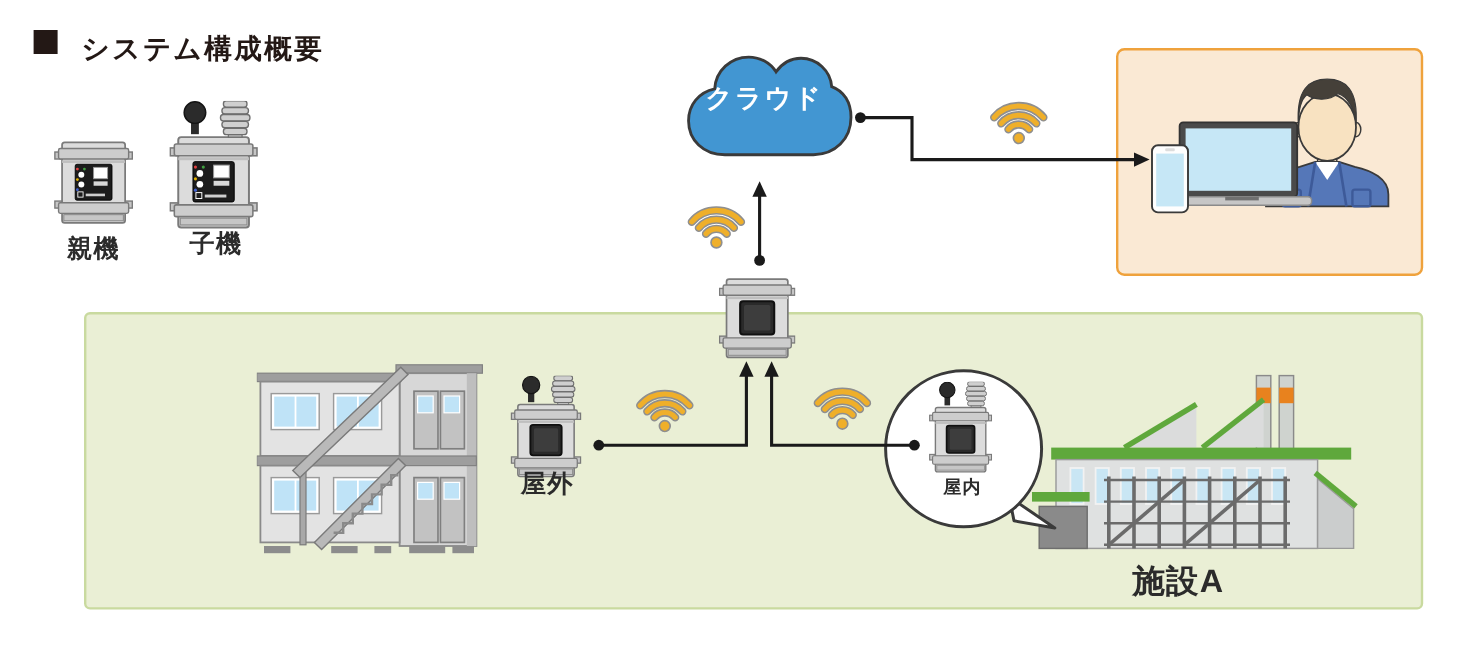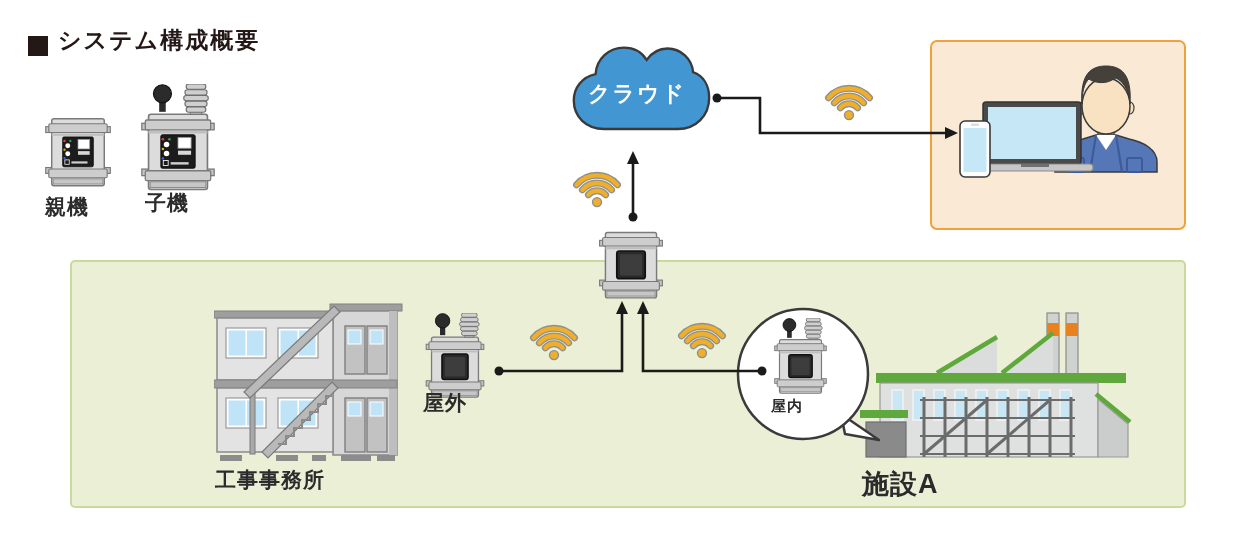--- a/index.html
+++ b/index.html
@@ -3,39 +3,39 @@
 <meta charset="utf-8">
 <style>
   html,body{margin:0;padding:0;background:#ffffff;}
   #stage{
     position:relative;width:1236px;height:542px;background:#ffffff;
     font-family:"Liberation Sans","DejaVu Sans",sans-serif;overflow:hidden;
   }
   .abs{position:absolute;}
   .label{
     position:absolute;color:#2b2b2b;font-weight:600;letter-spacing:1px;
-    text-align:left;white-space:nowrap;
+    text-align:center;white-space:nowrap;
   }
   
-  #title-row{position:absolute;left:28px;top:25px;display:flex;align-items:flex-end;gap:10px;z-index:30;}
+  #title-row{position:absolute;left:28px;top:25px;display:flex;align-items:flex-start;gap:20px;z-index:30;}
   #title-square{width:20px;height:20px;background:#231815;}
   #title-text{font-size:23px;font-weight:700;color:#231815;letter-spacing:2px;}
   
   #site-zone{
     position:absolute;left:70px;top:260px;width:1116px;height:248px;
     background:#eaefd5;border:2px solid #c9da9f;border-radius:5px;z-index:1;box-sizing:border-box;
   }
   #remote-zone{
     position:absolute;left:930px;top:40px;width:256px;height:190px;
     background:#fae9d4;border:2px solid #efa23c;border-radius:7px;z-index:10;box-sizing:border-box;
   }
   #cloud-wrap{position:absolute;left:570px;top:33px;width:142px;height:120px;z-index:20;}
   #cloud-label{
     position:absolute;left:0;top:34px;width:134px;text-align:center;
-    color:#ffffff;font-size:22px;font-weight:700;letter-spacing:2px;margin-top:12px;
+    color:#ffffff;font-size:22px;font-weight:700;letter-spacing:2px;
   }
   .z5{z-index:5;} .z8{z-index:8;} .z15{z-index:15;}
   #connector-layer{position:absolute;left:0;top:0;z-index:40;pointer-events:none;}
   .wifi{z-index:45;}
 </style>
 </head>
 <body>
 
 <div id="stage">
 
@@ -290,21 +290,20 @@
     </svg>
   <svg class="abs z15" style="left:425px;top:313px" width="60" height="86">
       <use href="#sym-device-sensor"></use>
     </svg>
   <svg class="abs z15" style="left:774px;top:318px" width="53" height="77">
       <use href="#sym-device-sensor"></use>
     </svg>
 
   <div class="label" style="left:423px;top:389px;width:66px;font-size:21px;z-index:30">屋外</div>
   <div class="label" style="left:771px;top:397px;width:62px;font-size:15px;z-index:30">屋内</div>
-  <div class="label" style="left:215px;top:466px;width:190px;font-size:21px;z-index:30">工事事務所</div>
   <div class="label" style="left:862px;top:466px;width:240px;font-size:27px;z-index:30">施設A</div>
 
   <svg id="connector-layer" width="1236" height="542" viewBox="0 0 1236 542">
     <g stroke="#1a1a1a" stroke-width="2.6" fill="none">
       <path d="M717,98 H760 V133 H946"></path>
       <path d="M633,217 V162"></path>
       <path d="M499,371 H622 V312"></path>
       <path d="M762,371 H643 V312"></path>
     </g>
     <g fill="#1a1a1a">

